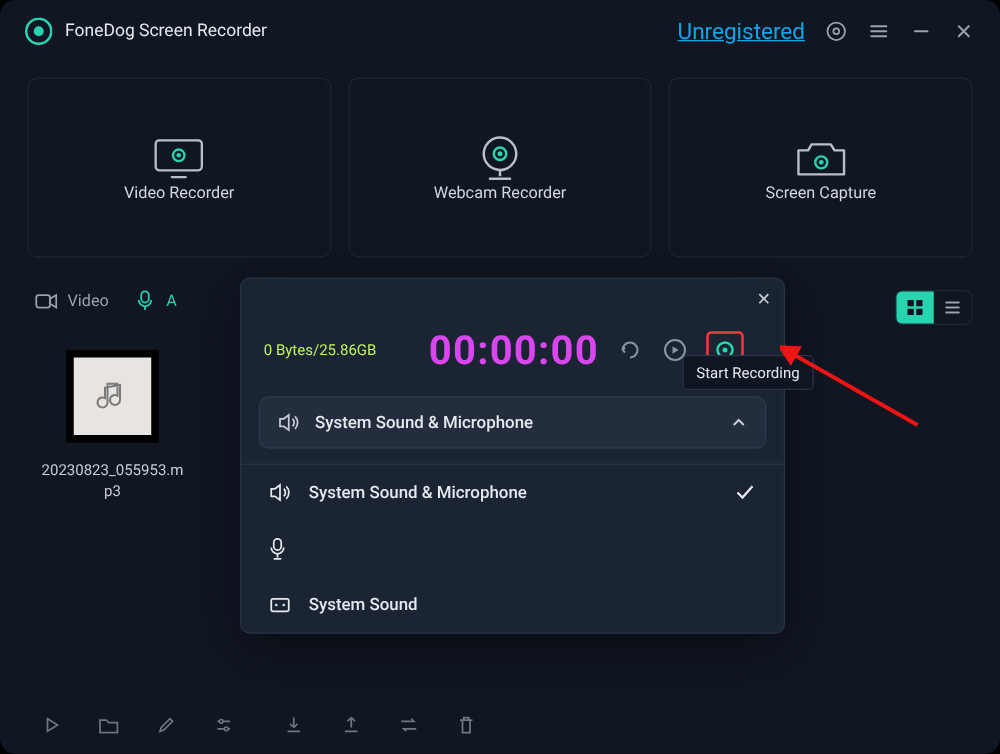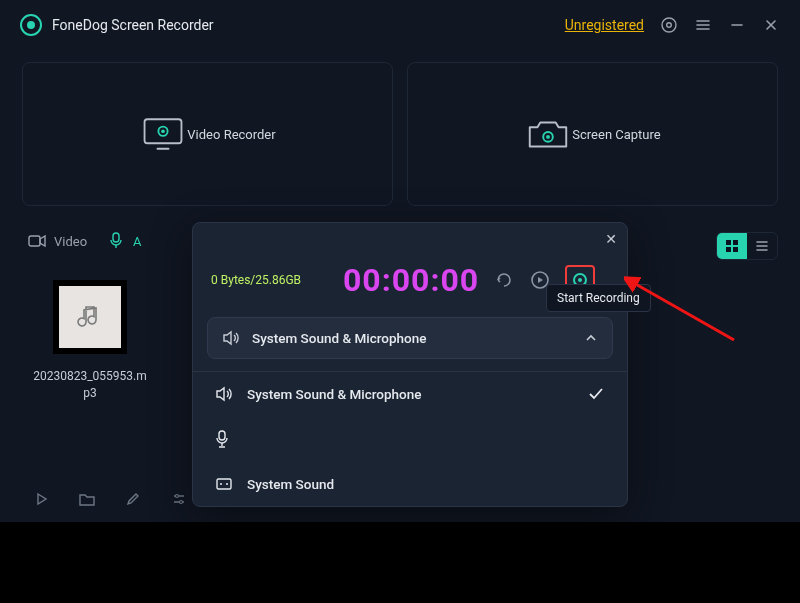--- a/index.html
+++ b/index.html
@@ -1,26 +1,26 @@
 <!DOCTYPE html>
 <html><head>
 <meta charset="utf-8">
 <style>
 *{box-sizing:border-box;margin:0;padding:0;font-family:-apple-system,BlinkMacSystemFont,"Segoe UI",Roboto,sans-serif}
 body{background:#000;width:800px;height:603px;overflow:hidden;position:relative}
-.app{width:800px;height:522px;background:#101622;border-radius:0;position:relative;color:#c8cdd6}
+.app{width:800px;height:603px;background:#101622;border-radius:12px;position:relative;color:#c8cdd6}
 .titlebar{display:flex;align-items:center;justify-content:space-between;padding:14px 20px 10px 20px}
 .brand{display:flex;align-items:center;gap:10px}
 .brand-logo{width:22px;height:22px}
 .brand-name{color:#e6e9ee;font-size:14px}
 .titlebar-right{display:flex;align-items:center;gap:16px}
-.unreg{color:#eab308;text-decoration:underline;font-size:14px}
+.unreg{color:#0ea5e9;text-decoration:underline;font-size:18px}
 .tb-icon{width:18px;height:18px;display:flex;align-items:center;justify-content:center;color:#9aa2ae;cursor:pointer}
 .modes{display:flex;gap:14px;padding:16px 22px 0 22px}
-.mode-card{flex:1;height:144px;border:1px solid #1e2736;border-radius:8px;display:flex;align-items:center;justify-content:center;gap:0;cursor:pointer}
+.mode-card{flex:1;height:144px;border:1px solid #1e2736;border-radius:8px;display:flex;flex-direction:column;align-items:center;justify-content:center;gap:0;cursor:pointer}
 .mode-icon{width:48px;height:40px;display:flex;align-items:center;justify-content:center}
 .mode-label{font-size:13px;color:#d3d7df}
 .content{padding:18px 22px 0 22px;position:relative}
 .tabs-row{display:flex;align-items:center;gap:20px;padding:8px 6px}
 .tab{display:flex;align-items:center;gap:8px;font-size:13px;color:#9aa2ae;cursor:pointer}
 .tab .ico{width:18px;height:18px;display:flex;align-items:center;justify-content:center}
 .tab.active{color:#28d3b0}
 .view-toggle{position:absolute;right:22px;top:26px;display:flex;border:1px solid #1e2736;border-radius:6px;overflow:hidden}
 .view-btn{width:30px;height:26px;display:flex;align-items:center;justify-content:center;background:transparent;color:#9aa2ae;cursor:pointer}
 .view-btn.active{background:#28d3b0;color:#0b1220}
@@ -97,20 +97,32 @@
             <rect x="6" y="4" width="40" height="26" rx="3" fill="none" stroke="#b9bfca" stroke-width="2"></rect>
             <path d="M20 36h12" stroke="#b9bfca" stroke-width="2" stroke-linecap="round"></path>
             <circle cx="26" cy="17" r="5" fill="none" stroke="#28d3b0" stroke-width="2"></circle>
             <circle cx="26" cy="17" r="2" fill="#28d3b0"></circle>
           </svg>
         </span>
       <span class="mode-label">Video Recorder</span>
     </div>
     <div class="mode-card">
       <span class="mode-icon">
+          <svg width="44" height="44" viewBox="0 0 44 44">
+            <circle cx="22" cy="18" r="13" fill="none" stroke="#b9bfca" stroke-width="2"></circle>
+            <circle cx="22" cy="18" r="5" fill="none" stroke="#28d3b0" stroke-width="2"></circle>
+            <circle cx="22" cy="18" r="2" fill="#28d3b0"></circle>
+            <path d="M14 38h16" stroke="#b9bfca" stroke-width="2" stroke-linecap="round"></path>
+            <path d="M22 31v5" stroke="#b9bfca" stroke-width="2"></path>
+          </svg>
+        </span>
+      <span class="mode-label">Webcam Recorder</span>
+    </div>
+    <div class="mode-card">
+      <span class="mode-icon">
           <svg width="50" height="38" viewBox="0 0 50 38">
             <path d="M6 12h8l3-5h16l3 5h8v20H6z" fill="none" stroke="#b9bfca" stroke-width="2" stroke-linejoin="round"></path>
             <circle cx="25" cy="22" r="5" fill="none" stroke="#28d3b0" stroke-width="2"></circle>
             <circle cx="25" cy="22" r="2" fill="#28d3b0"></circle>
           </svg>
         </span>
       <span class="mode-label">Screen Capture</span>
     </div>
   </div>
 

